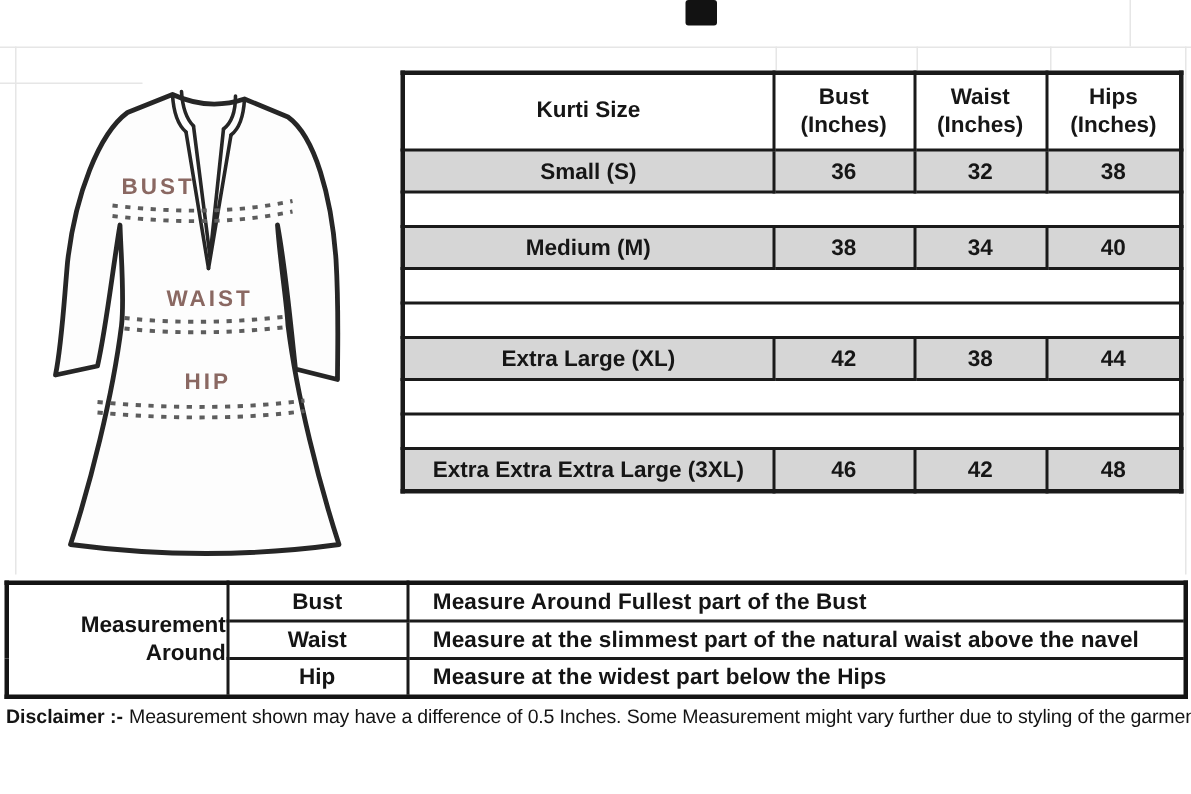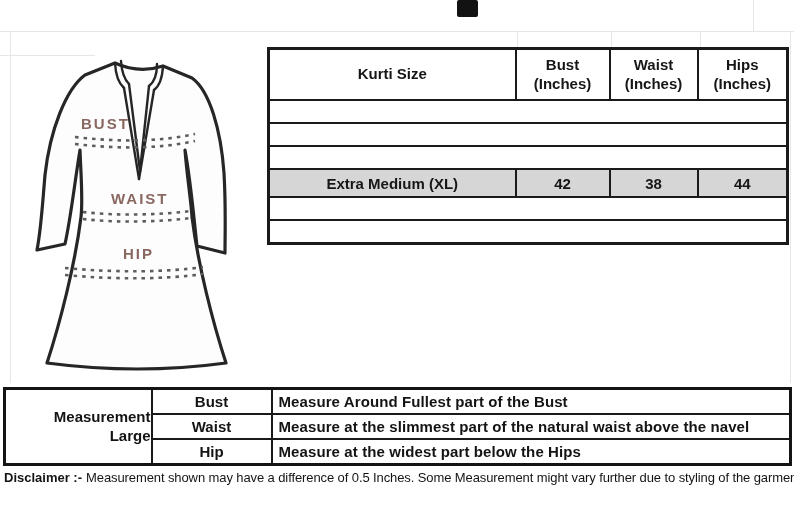--- a/index.html
+++ b/index.html
@@ -25,21 +25,21 @@
   .size-table { left:267px; top:47px; width:519px; border:3px solid #1a1a1a; }
   .size-table td { border:2px solid #1a1a1a; text-align:center; font-weight:bold; font-size:15px; color:#161616; }
   .size-table tr.hdr td { height:49px; background:#ffffff; line-height:1.22; }
   .size-table tr.data td { height:26px; background:#d6d6d6; }
   .size-table tr.gap td { height:21px; background:#ffffff; }
 
   .guide-table { left:3px; top:387px; width:786px; border:3px solid #141414; }
   .guide-table td { border:2px solid #1a1a1a; font-weight:bold; font-size:15px; color:#141414; height:23px; }
   .guide-table td.gtitle { text-align:right; line-height:1.25; }
   .guide-table td.glabel { text-align:center; }
-  .guide-table td.gdesc { text-align:left; padding-left:6px; letter-spacing:0.1px; }
+  .guide-table td.gdesc { text-align:left; padding-left:16px; letter-spacing:0.1px; }
 
   .disclaimer { position:absolute; left:4px; top:470px; width:786px; font-size:13px; color:#141414; white-space:nowrap; }
   .disclaimer .disc-label { font-weight:bold; }
   .disclaimer .disc-text { font-weight:normal; padding-left:4px; letter-spacing:-0.1px; }
 </style>
 </head>
 <body>
 
 <div class="canvas">
 
@@ -108,60 +108,78 @@
       <td>
         <div>Waist</div>
         <div>(Inches)</div>
       </td>
       <td>
         <div>Hips</div>
         <div>(Inches)</div>
       </td>
     </tr>
 
+    <tr class="data">
+      <td>Small (S)</td>
+      <td>36</td>
+      <td>32</td>
+      <td>38</td>
+    </tr>
     <tr class="gap">
           <td colspan="4"></td>
         </tr>
 
+    <tr class="data">
+      <td>Medium (M)</td>
+      <td>38</td>
+      <td>34</td>
+      <td>40</td>
+    </tr>
     <tr class="gap">
           <td colspan="4"></td>
         </tr>
 
     <tr class="gap">
           <td colspan="4"></td>
         </tr>
 
     <tr class="data">
-      <td>Extra Medium (XL)</td>
+      <td>Extra Large (XL)</td>
       <td>42</td>
       <td>38</td>
       <td>44</td>
     </tr>
     <tr class="gap">
           <td colspan="4"></td>
         </tr>
 
     <tr class="gap">
           <td colspan="4"></td>
         </tr>
 
+    <tr class="data">
+      <td>Extra Extra Extra Large (3XL)</td>
+      <td>46</td>
+      <td>42</td>
+      <td>48</td>
+    </tr>
   </tbody>
     </table>
 
   <table class="guide-table">
     <colgroup>
         <col style="width:147px">
         <col style="width:120px">
         <col style="width:519px">
       </colgroup>
     <tbody>
         <tr>
       <td class="gtitle" rowspan="3">
         <div>Measurement</div>
-        <div>Large</div>
+        <div>Around</div>
       </td>
       <td class="glabel">Bust</td>
       <td class="gdesc">Measure Around Fullest part of the Bust</td>
     </tr>
     <tr>
       <td class="glabel">Waist</td>
       <td class="gdesc">Measure at the slimmest part of the natural waist above the navel</td>
     </tr>
     <tr>
       <td class="glabel">Hip</td>

